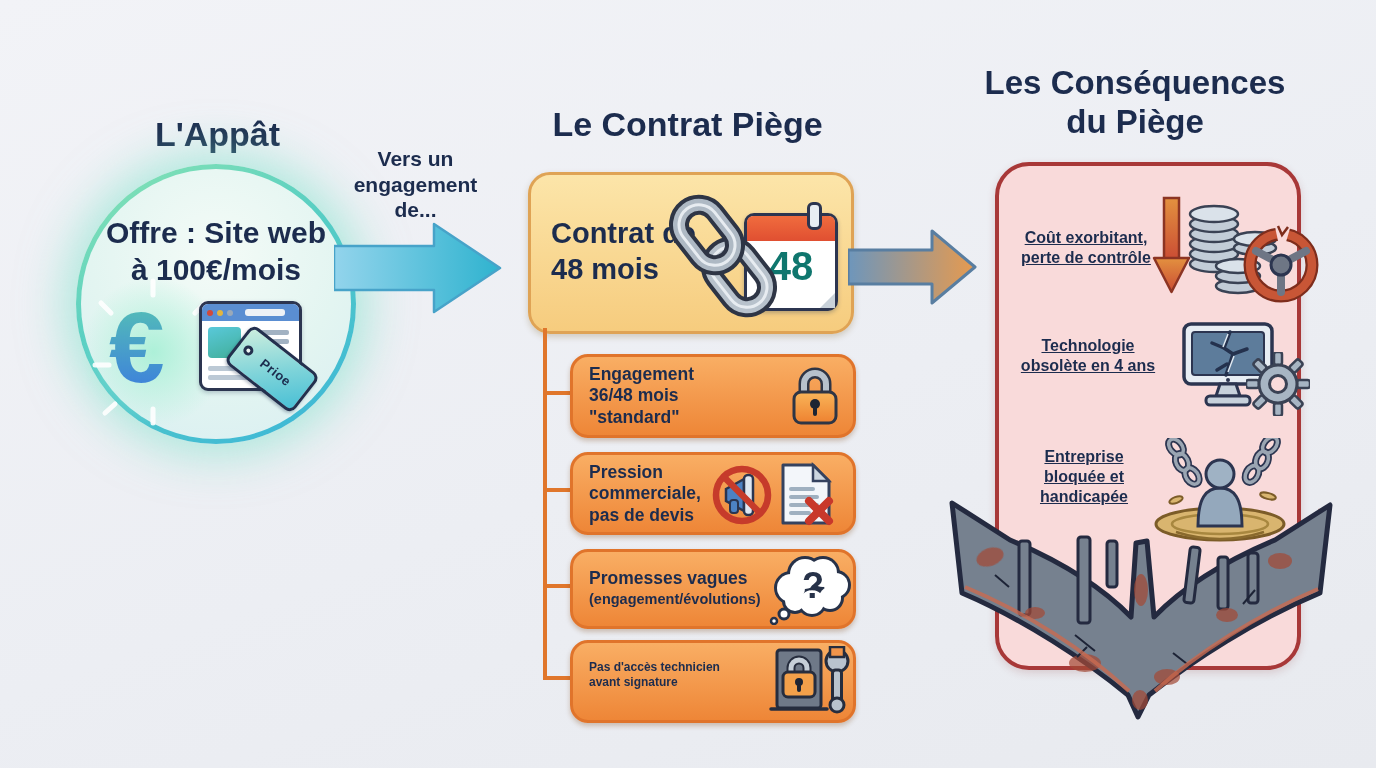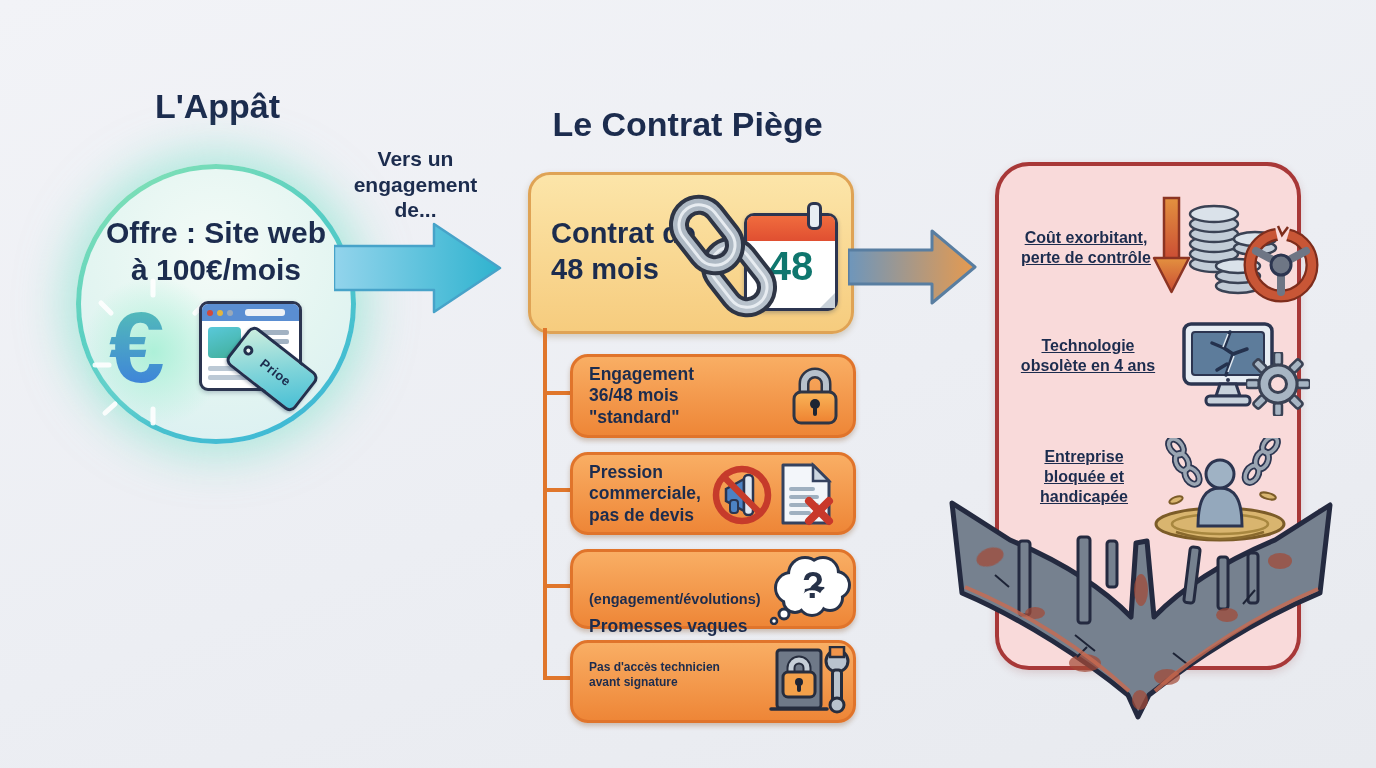--- a/index.html
+++ b/index.html
@@ -33,21 +33,21 @@
   
   .pink-panel{background:#f9dada;border:4px solid #a83838;border-radius:34px;box-shadow:0 3px 8px rgba(140,50,50,.18);}
   .dash-mask{background:repeating-linear-gradient(180deg,#f9dada 0 12px,rgba(0,0,0,0) 12px 34px);}
   .clabel{font-size:16px;line-height:1.25;text-align:center;text-decoration:underline;}
 </style>
 </head>
 <body>
 
 <div id="canvas">
 
-  <div class="abs txt title" style="left:75px;top:86px;width:285px;">L'Appât</div>
+  <div class="abs txt title" style="left:75px;top:114px;width:285px;">L'Appât</div>
 
   <div class="abs circle-ring" style="left:76px;top:164px;width:270px;height:270px;">
     <div class="circle-in">
       <div class="abs txt" style="left:0;top:46px;width:100%;text-align:center;font-size:30px;font-weight:800;line-height:1.22;">Offre : Site web
 à 100€/mois</div>
       <div class="abs euro-glow" style="left:0px;top:108px;width:145px;height:150px;"></div>
 
       <svg class="abs" style="left:4px;top:104px;" width="140" height="158">
         <g stroke="#ffffff" stroke-width="5" stroke-linecap="round" opacity="0.9">
           <line x1="68" y1="8" x2="68" y2="22"></line>
@@ -164,21 +164,21 @@
       <rect x="10" y="26" width="26" height="4" rx="2" fill="#9fb0c0"></rect>
         <rect x="10" y="34" width="30" height="4" rx="2" fill="#9fb0c0"></rect>
       <rect x="10" y="42" width="30" height="4" rx="2" fill="#9fb0c0"></rect>
         <rect x="10" y="50" width="22" height="4" rx="2" fill="#9fb0c0"></rect>
       <line x1="30" y1="40" x2="50" y2="60" stroke="#c8382b" stroke-width="8" stroke-linecap="round"></line>
       <line x1="50" y1="40" x2="30" y2="60" stroke="#c8382b" stroke-width="8" stroke-linecap="round"></line>
     </svg>
   </div>
 
   <div class="abs subbox" style="left:570px;top:549px;width:280px;height:74px;">
-    <div class="abs txt sublabel" style="left:16px;top:16px;margin-top:48px;">Promesses vagues</div>
+    <div class="abs txt sublabel" style="left:16px;top:16px;">Promesses vagues</div>
     <div class="abs txt sublabel-small" style="left:16px;top:39px;">(engagement/évolutions)</div>
     <svg class="abs" style="left:194px;top:3px;" width="88" height="70">
       <g fill="#273249">
         <circle cx="24" cy="33" r="17"></circle>
           <circle cx="38" cy="19" r="18"></circle>
           <circle cx="56" cy="18" r="17"></circle>
         <circle cx="69" cy="30" r="15"></circle>
           <circle cx="63" cy="43" r="14"></circle>
           <circle cx="45" cy="47" r="15"></circle>
           <circle cx="28" cy="46" r="13"></circle>
@@ -221,20 +221,22 @@
   <svg class="abs" style="left:848px;top:228px;" width="130" height="78">
     <defs>
         <linearGradient id="g2" x1="0" y1="0" x2="1" y2="0">
       <stop offset="0" stop-color="#6d96bc"></stop>
           <stop offset="1" stop-color="#e69a4f"></stop>
     </linearGradient>
       </defs>
     <polygon points="0,22 84,22 84,3 127,39 84,75 84,56 0,56" fill="url(#g2)" stroke="#597ea1" stroke-width="3" stroke-linejoin="round"></polygon>
   </svg>
 
+  <div class="abs txt title" style="left:955px;top:64px;width:360px;font-size:33px;">Les Conséquences
+du Piège</div>
 
   <div class="abs pink-panel" style="left:995px;top:162px;width:298px;height:500px;"></div>
   <div class="abs dash-mask" style="left:1288px;top:332px;width:6px;height:226px;"></div>
 
   <div class="abs txt clabel" style="left:1002px;top:228px;width:168px;">Coût exorbitant,
 perte de contrôle</div>
   <svg class="abs" style="left:1152px;top:196px;" width="135" height="108">
     <defs>
         <linearGradient id="gr" x1="0" y1="0" x2="0" y2="1">
           <stop offset="0" stop-color="#e3913f"></stop>

